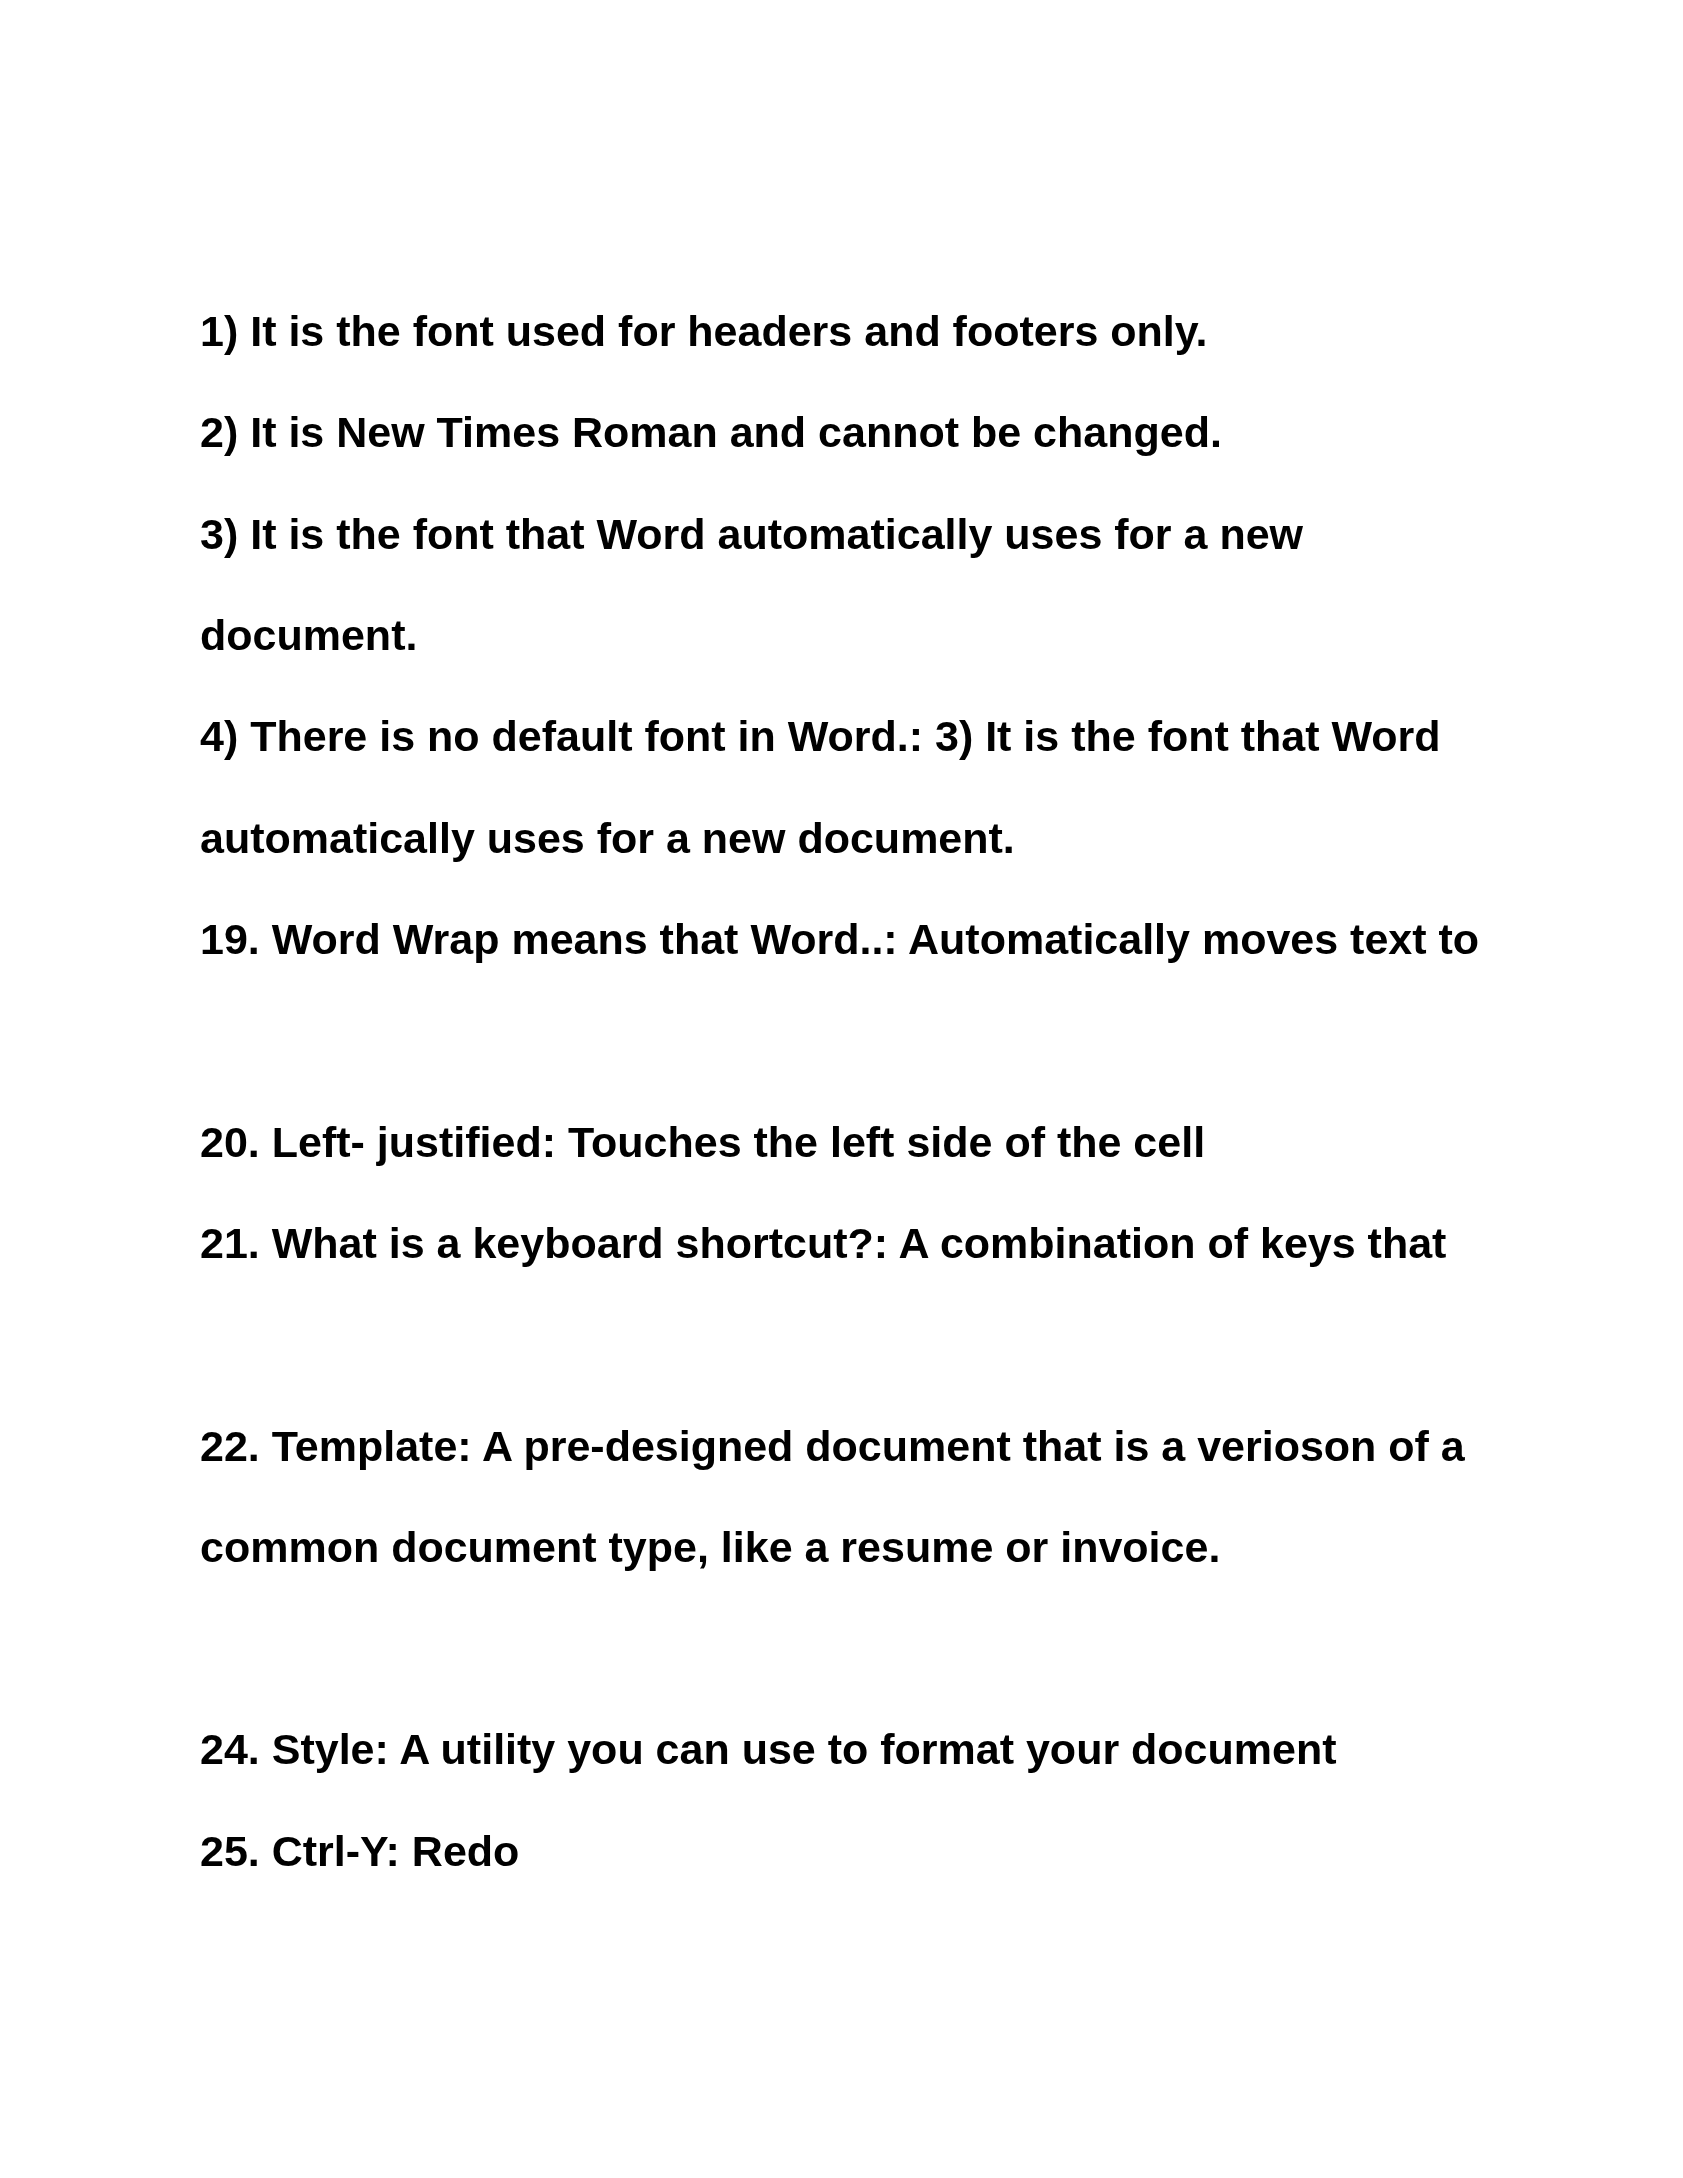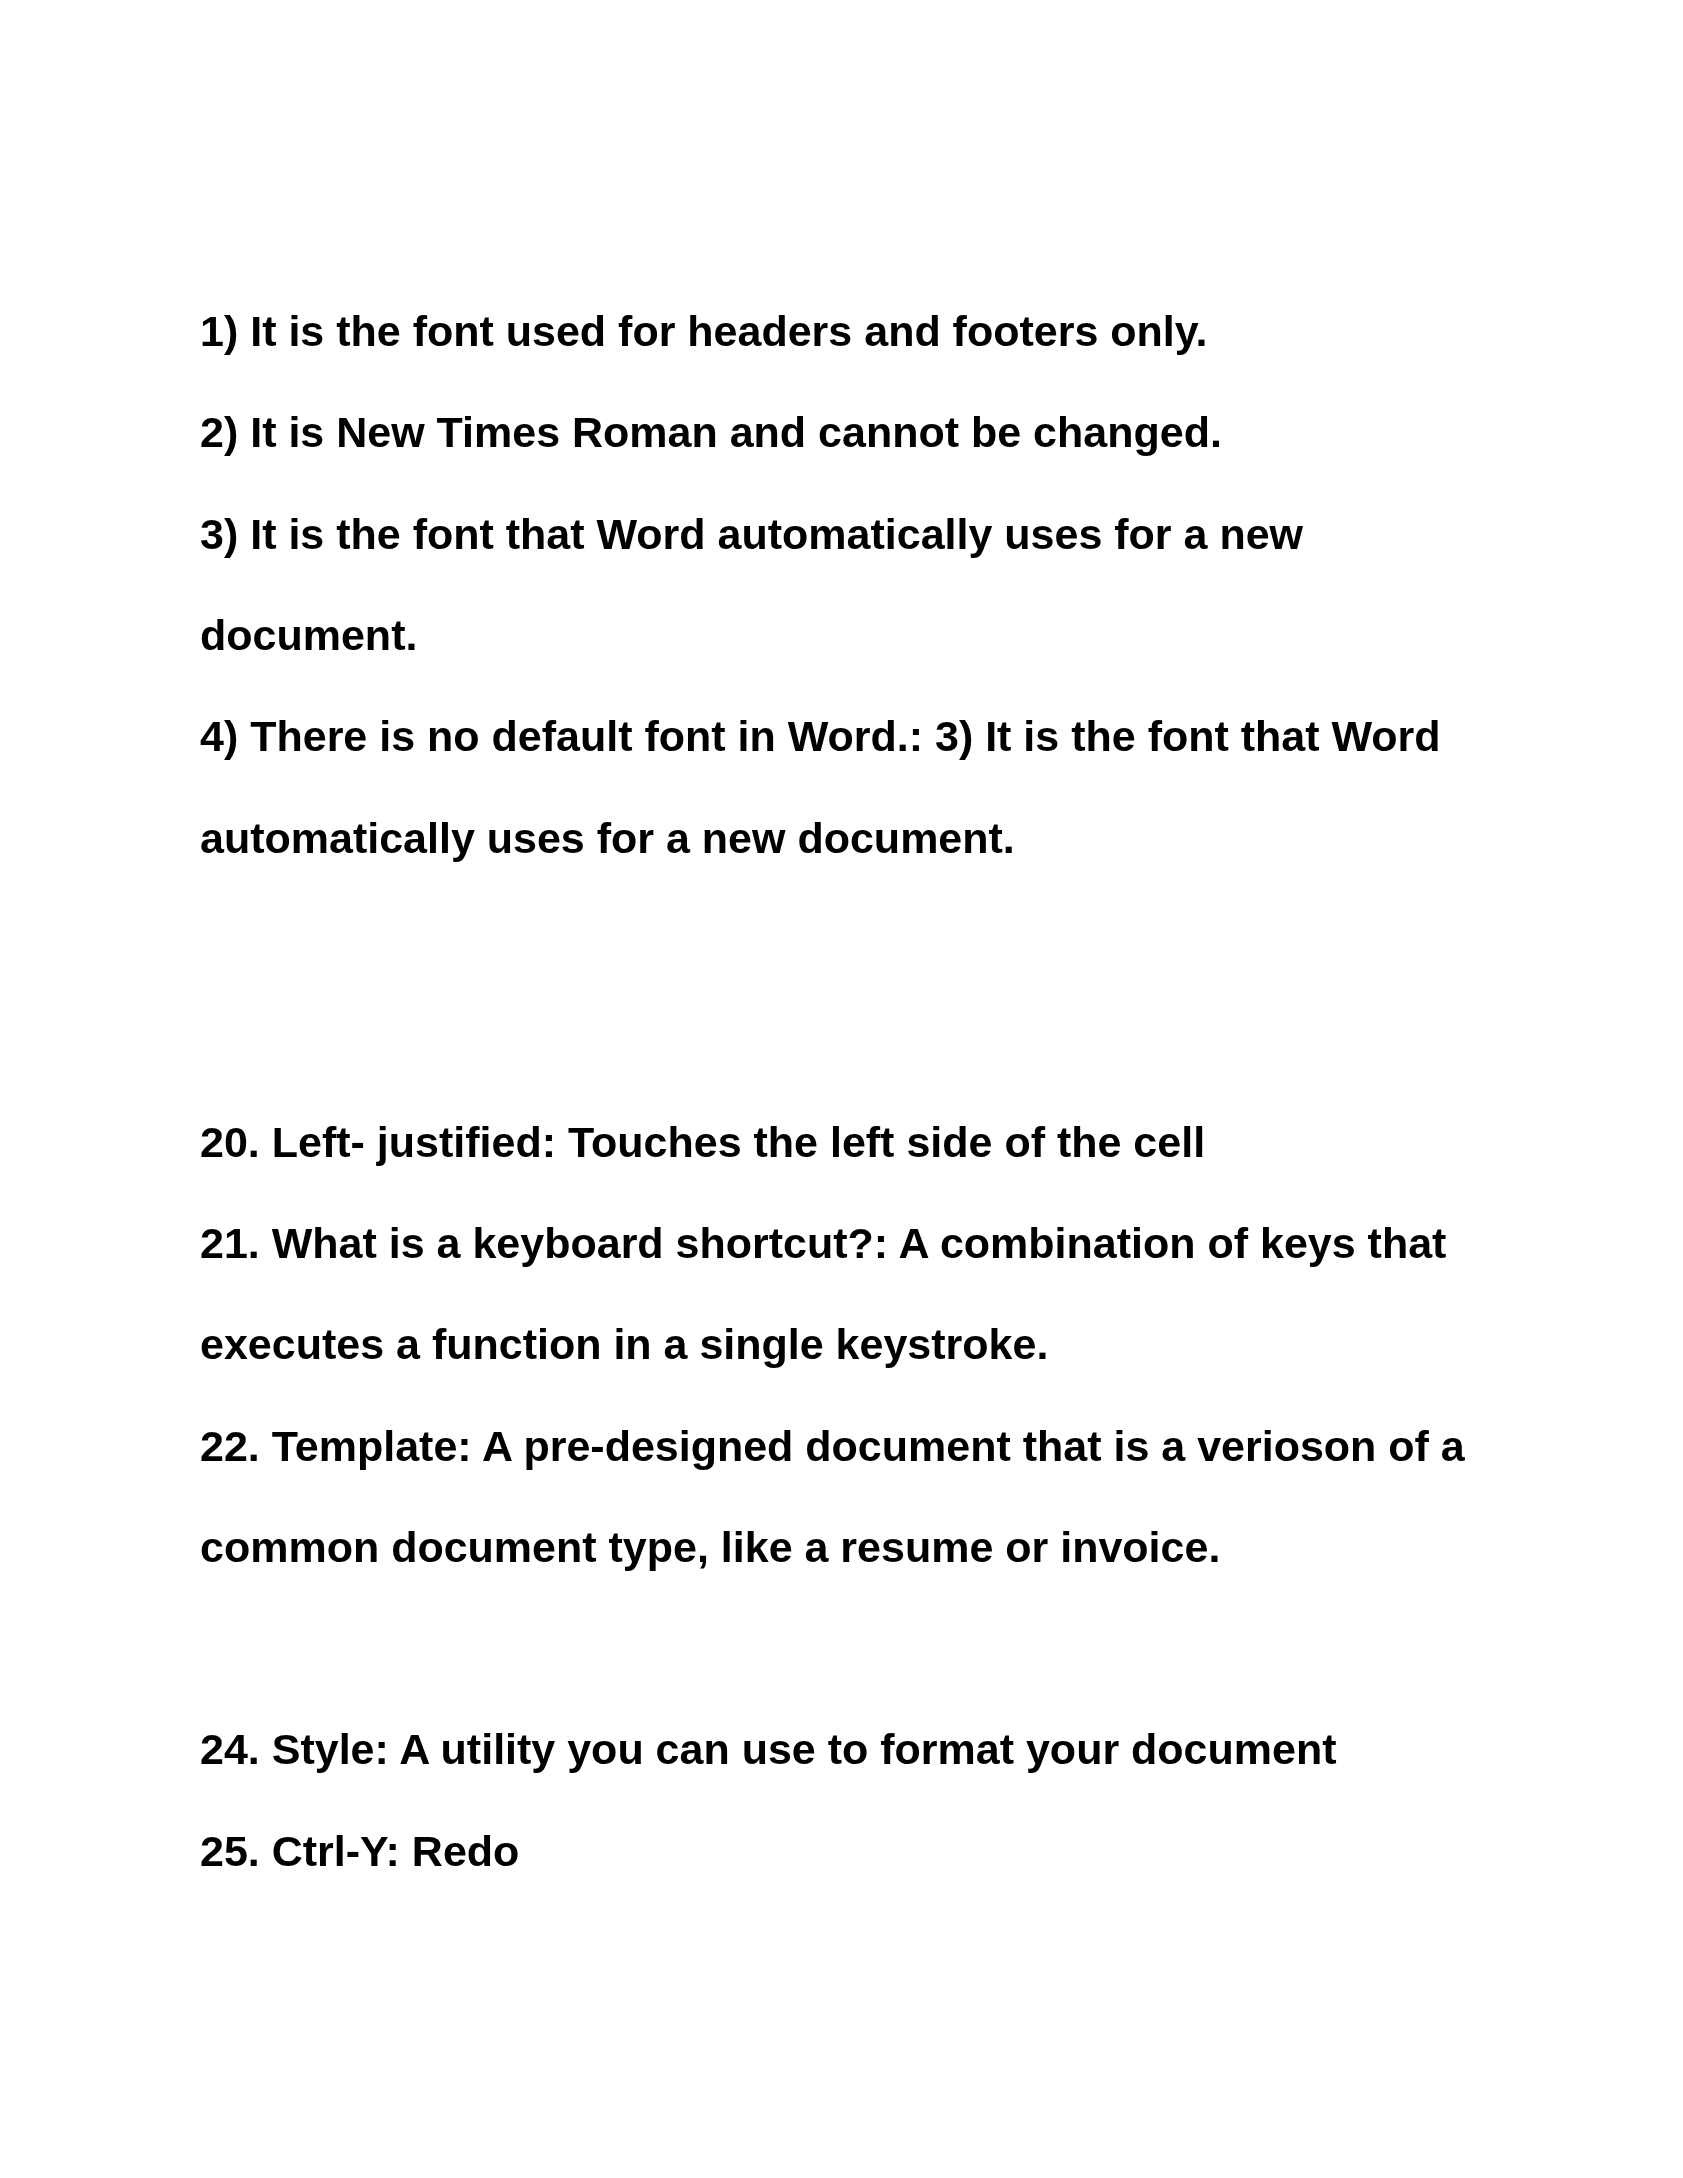--- a/index.html
+++ b/index.html
@@ -55,33 +55,33 @@
   </div>
 
   <div class="line" style="top:715px">
     <span class="r"></span><span class="b">4) There is no default font in Word.:</span><span class="r"> 3) It is the font that Word</span>
   </div>
 
   <div class="line" style="top:817px">
     <span class="r"></span><span class="b"></span><span class="r">automatically uses for a new document.</span>
   </div>
 
+  <div class="line" style="top:918px">
+    <span class="r">19. </span><span class="b">Word Wrap means that Word..:</span><span class="r"> Automatically moves text to</span>
+  </div>
 
 
   <div class="line" style="top:1121px">
     <span class="r">20. </span><span class="b">Left- justified:</span><span class="r"> Touches the left side of the cell</span>
   </div>
 
   <div class="line" style="top:1222px">
     <span class="r">21. </span><span class="b">What is a keyboard shortcut?:</span><span class="r"> A combination of keys that</span>
   </div>
 
-  <div class="line" style="top:1323px">
-    <span class="r"></span><span class="b"></span><span class="r">executes a function in a single keystroke.</span>
-  </div>
 
   <div class="line" style="top:1425px">
     <span class="r">22. </span><span class="b">Template:</span><span class="r"> A pre-designed document that is a verioson of a</span>
   </div>
 
   <div class="line" style="top:1526px">
     <span class="r"></span><span class="b"></span><span class="r">common document type, like a resume or invoice.</span>
   </div>
 
 

